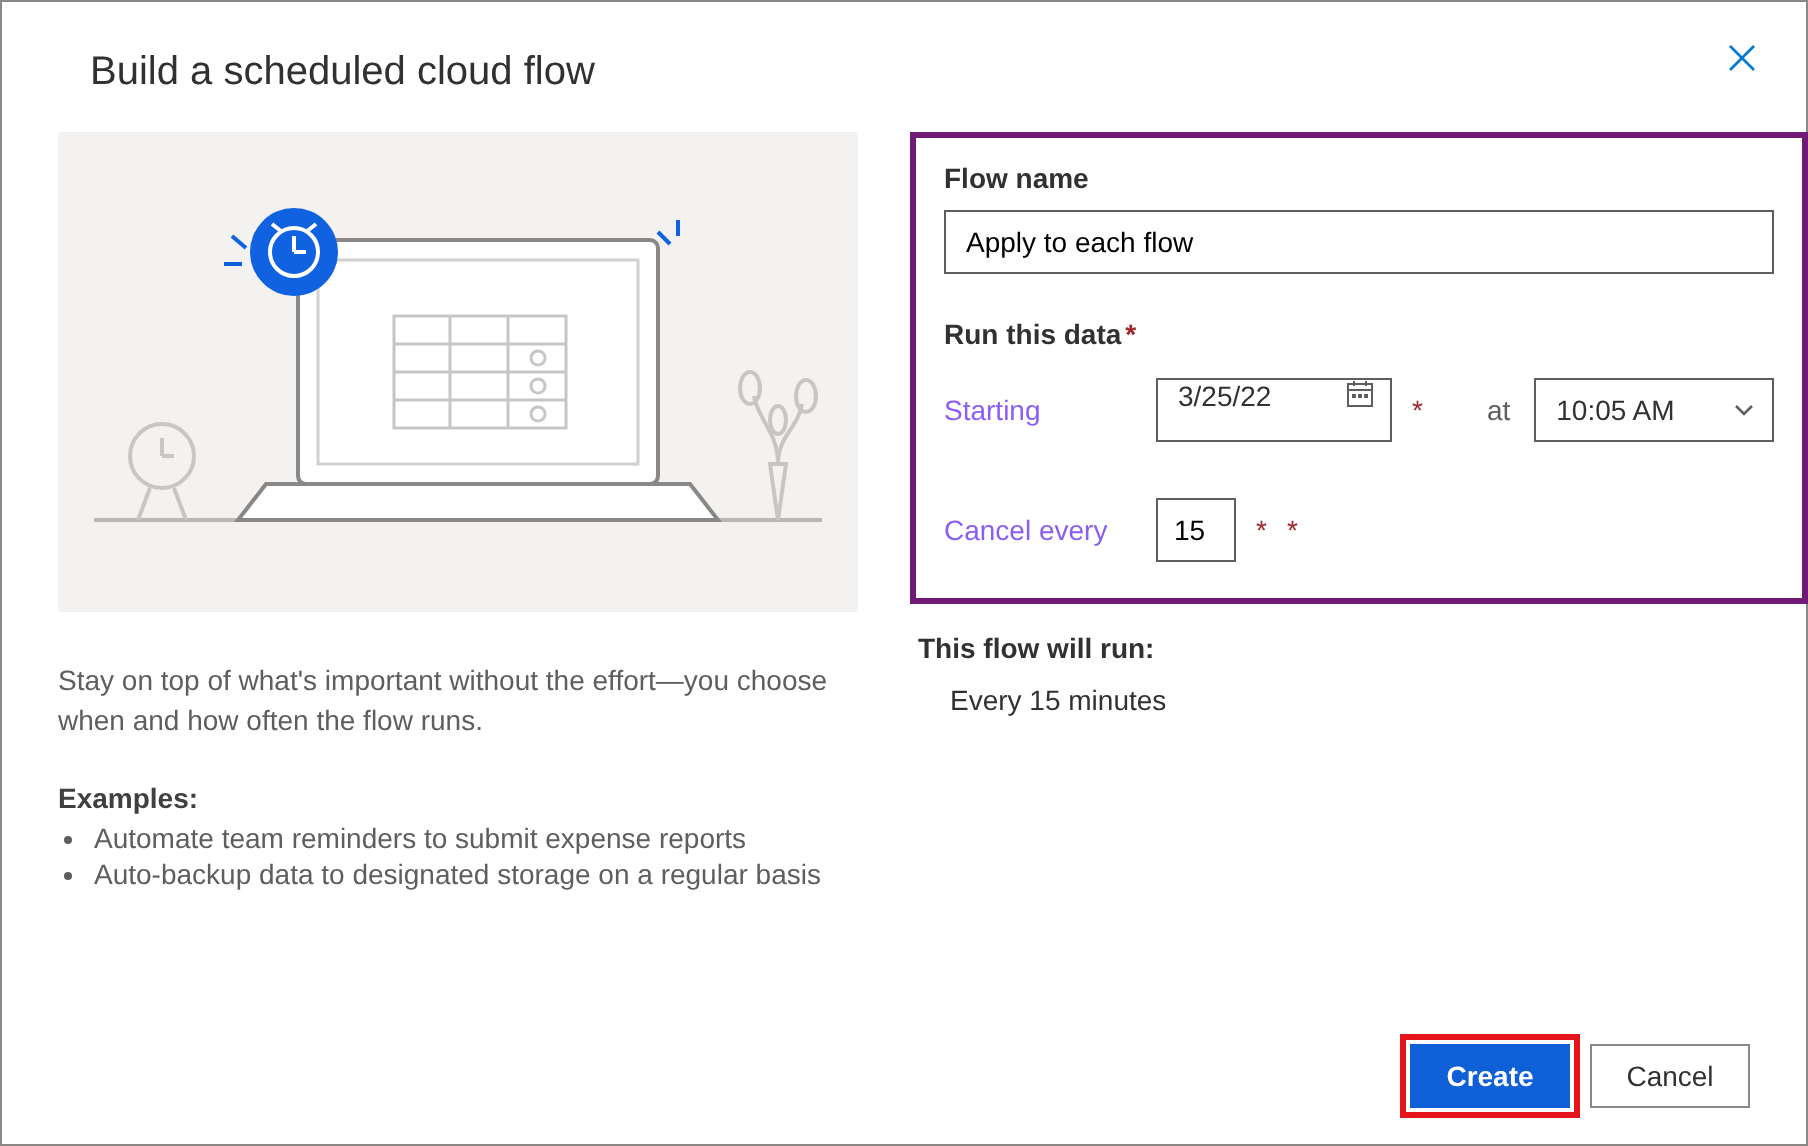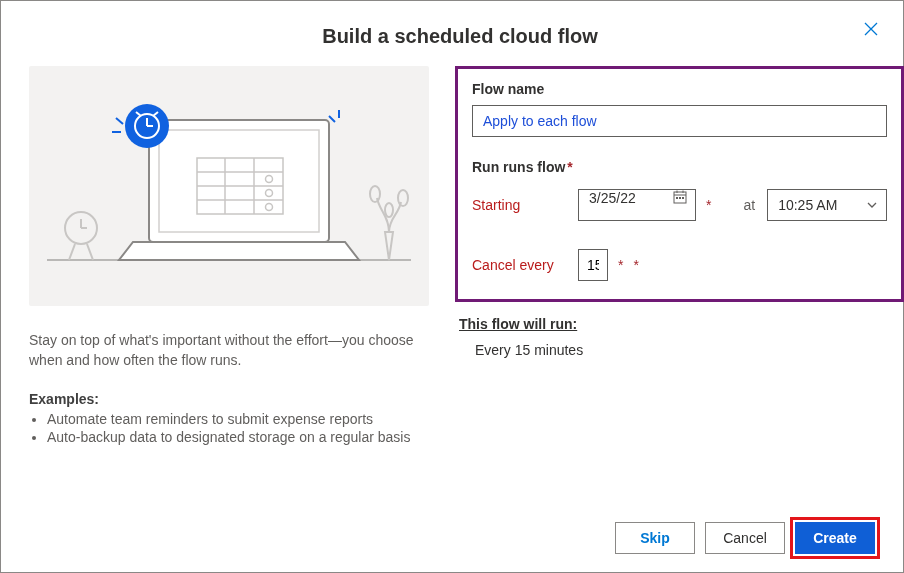--- a/index.html
+++ b/index.html
@@ -19,24 +19,23 @@
   }
   .close-btn {
     position: absolute;
     top: 20px;
     right: 24px;
     cursor: pointer;
     color: #0078d4;
   }
   .title {
     font-size: 20px;
-    font-weight: 700;
+    font-weight: 400;
     color: #323130;
     margin: 0 0 18px 16px;
-    text-align: center;
   }
   .cols {
     display: flex;
     gap: 26px;
   }
   .left {
     width: 400px;
     flex-shrink: 0;
   }
   .illus {
@@ -78,68 +77,67 @@
     margin-bottom: 8px;
     font-size: 14px;
   }
   .req { color: #a4262c; margin-left: 2px; }
   .text-input {
     width: 100%;
     height: 32px;
     border: 1px solid #605e5c;
     padding: 10px 10px;
     font-size: 14px;
-    color: #1d4ed8;
+    color: #000000;
     font-family: inherit;
   }
   .row {
     display: flex;
     align-items: center;
     gap: 10px;
     margin-top: 14px;
   }
   .row-label {
     width: 96px;
-    color: #b91c1c;
+    color: #8b5cf6;
   }
   .date-box {
     display: flex;
     border: 1px solid #605e5c;
     height: 32px;
     width: 118px;
     padding: 0 8px 0 10px;
     justify-content: space-between;
   }
   .at-label { color: #605e5c; padding: 0 2px; margin-left: 20px; }
   .select-box {
     display: flex;
     align-items: center;
     justify-content: space-between;
     border: 1px solid #605e5c;
     height: 32px;
     padding: 0 8px 0 10px;
   }
   .time-select { width: 120px; }
   .num-input {
-    width: 30px;
+    width: 40px;
     height: 32px;
     border: 1px solid #605e5c;
     padding: 0 8px;
     font-size: 14px;
     font-family: inherit;
   }
   .unit-select { width: 204px; }
   .req-inline { color: #a4262c; font-size: 14px; }
   .chev {
     color: #605e5c;
   }
   .runs-label {
     font-weight: 600;
     margin: 14px 0 10px 4px;
-    text-decoration: underline;
   }
   .runs-value {
     color: #323130;
     margin-left: 20px;
   }
   .footer {
     position: absolute;
     bottom: 18px;
     right: 28px;
     display: flex;
@@ -244,59 +242,58 @@
 
     <div class="right">
       <div class="highlight-box">
 
         <div class="sec-label">
           <span>Flow name</span>
         </div>
         <input class="text-input" value="Apply to each flow" style="">
 
         <div class="sec-label" style="margin-top:22px">
-          <span>Run runs flow</span><span class="req">*</span>
+          <span>Run this data</span><span class="req">*</span>
         </div>
 
         <div class="row">
           <div class="row-label">Starting</div>
           <div class="date-box">
             <span>3/25/22</span>
             <svg width="14" height="14" viewBox="0 0 14 14">
               <rect x="1" y="2" width="12" height="11" fill="none" stroke="#605e5c" stroke-width="1"></rect>
               <line x1="1" y1="5" x2="13" y2="5" stroke="#605e5c"></line>
               <line x1="4" y1="0.5" x2="4" y2="3" stroke="#605e5c"></line>
               <line x1="10" y1="0.5" x2="10" y2="3" stroke="#605e5c"></line>
               <rect x="3" y="7" width="2" height="2" fill="#605e5c"></rect>
               <rect x="6" y="7" width="2" height="2" fill="#605e5c"></rect>
               <rect x="9" y="7" width="2" height="2" fill="#605e5c"></rect>
             </svg>
           </div>
           <span class="req-inline">*</span>
           <span class="at-label">at</span>
           <div class="select-box time-select">
-            <span>10:25 AM</span>
+            <span>10:05 AM</span>
             <svg class="chev" width="12" height="12" viewBox="0 0 12 12">
                 <path d="M2 4 L6 8 L10 4" fill="none" stroke="#605e5c" stroke-width="1.3"></path>
               </svg>
           </div>
         </div>
 
         <div class="row" style="margin-top:28px">
           <div class="row-label">Cancel every</div>
           <input class="num-input" value="15" style="">
           <span class="req-inline">*</span>
           <span class="req-inline">*</span>
         </div>
       </div>
 
       <div class="runs-label">This flow will run:</div>
       <div class="runs-value">Every 15 minutes</div>
     </div>
   </div>
 
   <div class="footer">
-    <button class="btn btn-link">Skip</button>
+    <button class="btn btn-primary btn-highlight">Create</button>
     <button class="btn">Cancel</button>
-    <button class="btn btn-primary btn-highlight">Create</button>
   </div>
 
 </div>
 
 </body></html>

